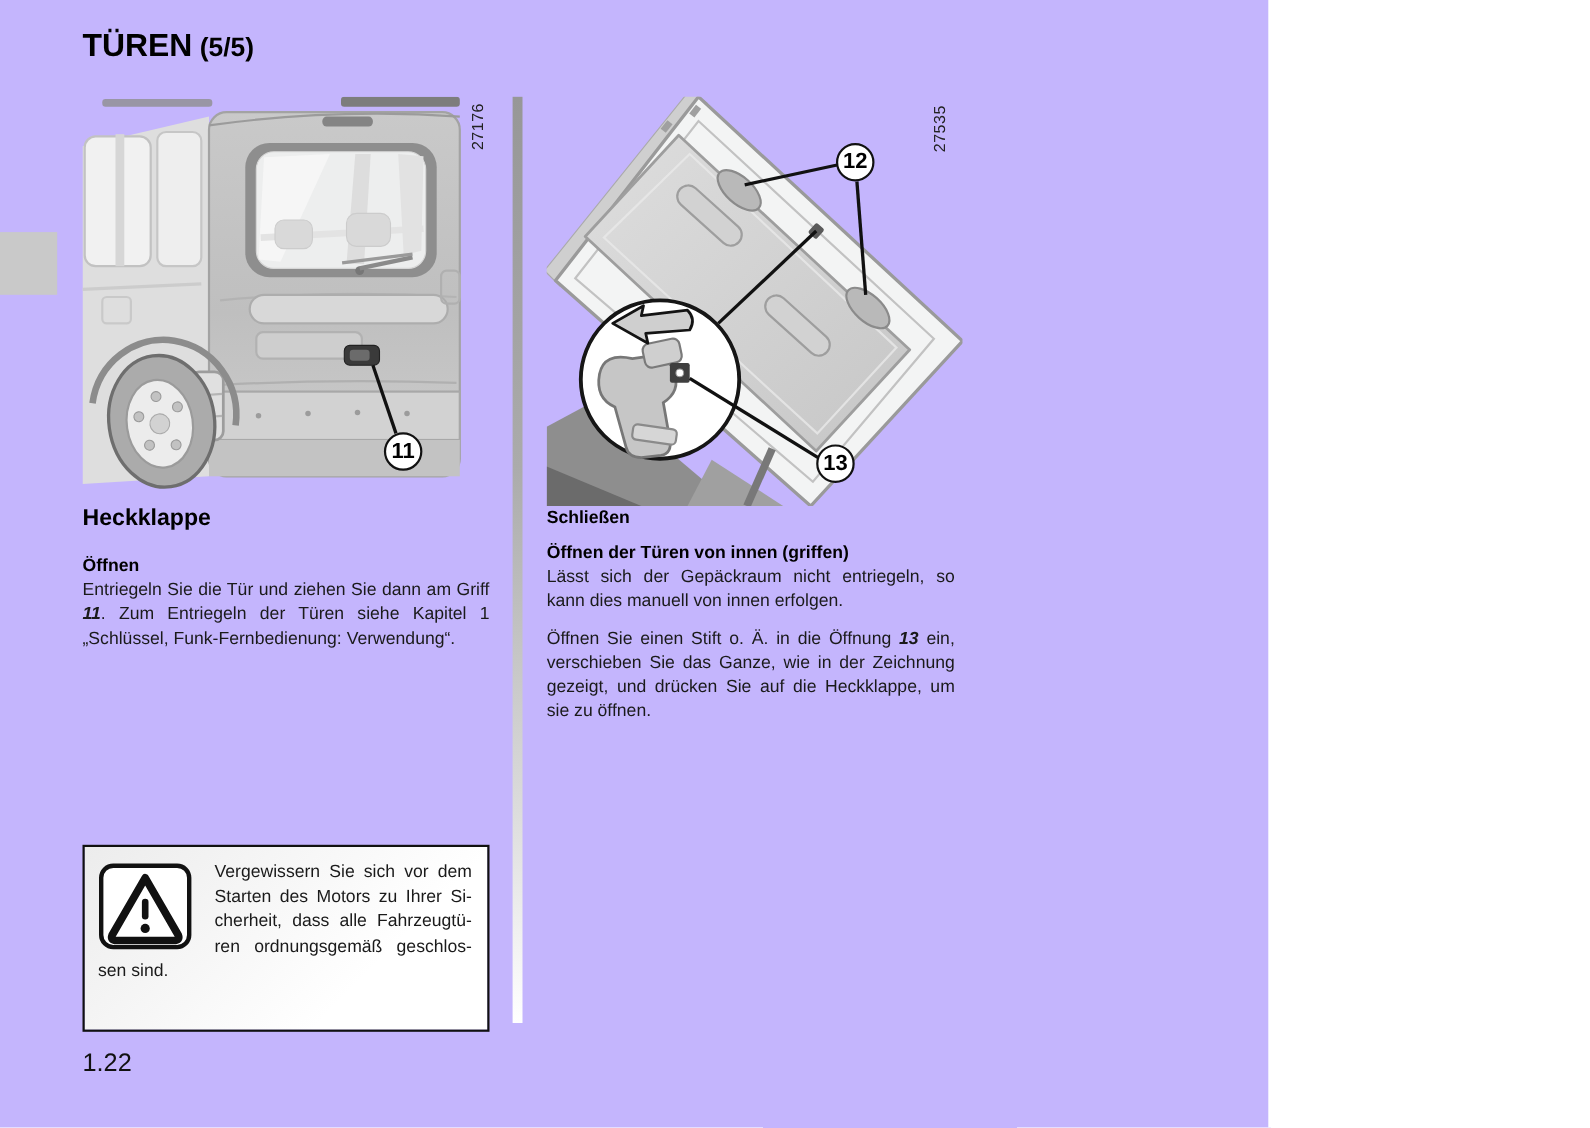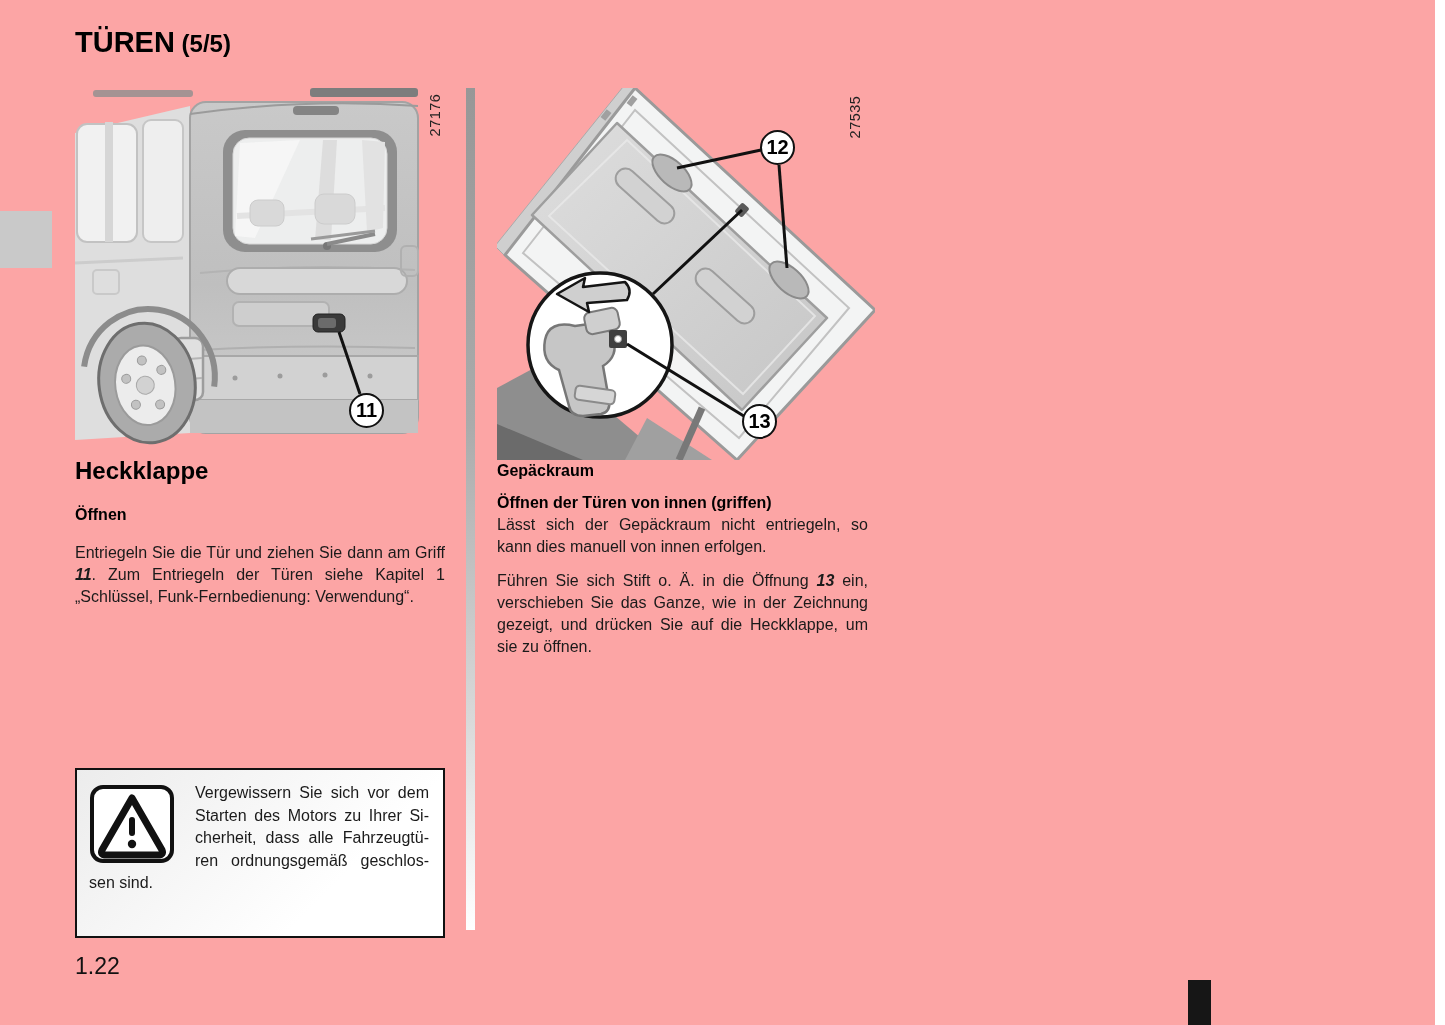--- a/index.html
+++ b/index.html
@@ -1,16 +1,16 @@
 <!DOCTYPE html>
 <html><head>
 <meta charset="utf-8">
 <style>
   html,body{margin:0;padding:0;background:#fff;}
-  .page{position:relative;width:1435px;height:1025px;background:#fca5a5;overflow:hidden;
+  .page{position:relative;width:1153px;height:1025px;background:#c4b5fd;overflow:hidden;
         font-family:"Liberation Sans", sans-serif;color:#1a1a1a;}
   .side-tab{position:absolute;left:0;top:211px;width:52px;height:57px;background:#c9c9c9;}
   .corner-tab{position:absolute;left:1188px;top:980px;width:23px;height:45px;background:#161616;}
   .title{position:absolute;left:75px;top:26px;margin:0;font-size:29px;font-weight:bold;color:#000;}
   .title .title-suffix{font-size:24px;}
   .divider{position:absolute;left:466px;top:88px;width:9px;height:842px;
            background:linear-gradient(#979797,#ababab 40%,#d9d9d9 75%,#ffffff);}
   .figure{position:absolute;}
   .fig-left{left:75px;top:88px;width:395px;height:367px;}
   .fig-right{left:497px;top:88px;width:378px;height:372px;}
@@ -20,23 +20,23 @@
   .fig-right .fig-num{left:330px;top:21px;}
   .callout{position:absolute;width:31px;height:31px;border:2.5px solid #111;border-radius:50%;
            background:#fff;font-weight:bold;font-size:20px;display:flex;align-items:center;
            justify-content:center;color:#000;}
   .co-11{left:274px;top:305px;}
   .co-12{left:263px;top:42px;}
   .co-13{left:245px;top:316px;}
   .col{position:absolute;width:370px;font-size:16px;line-height:22px;}
   .col-left{left:75px;top:458px;}
   .col-right{left:497px;top:460px;width:371px;}
-  .col h2{margin:0 0 20px;font-size:24px;line-height:26px;font-weight:bold;color:#000;}
+  .col h2{margin:0 0 20px;font-size:21px;line-height:26px;font-weight:bold;color:#000;}
   .col h3{margin:0;font-size:16px;line-height:22px;font-weight:bold;color:#000;}
-  .col h3.gap-below{margin-bottom:16px;}
+  .col h3.gap-below{}
   .col h3.gap-above{margin-top:10px;}
   .col p{margin:0 0 12px;}
   .just{text-align:justify;hyphens:manual;-webkit-hyphens:manual;}
   .num-ref{font-weight:bold;font-style:italic;}
   .warning-box{position:absolute;left:75px;top:768px;width:370px;height:170px;box-sizing:border-box;
                border:2px solid #111;background:linear-gradient(135deg,#ececec,#ffffff 70%);
                padding:12px 14px 10px 12px;font-size:16px;line-height:22.5px;}
   .warn-icon{float:left;width:86px;height:80px;margin:2px 20px 6px 0;}
   .page-number{position:absolute;left:75px;top:953px;font-size:23px;color:#111;}
 </style>
@@ -182,24 +182,24 @@
     <div class="callout co-13">13</div>
   </div>
 
   <div class="col col-left">
     <h2>Heckklappe</h2>
     <h3 class="gap-below">Öffnen</h3>
     <p class="just"><span>Entriegeln Sie die Tür und ziehen Sie dann am Griff </span><span class="num-ref">11</span><span>. Zum Entriegeln der Türen siehe Kapitel 1 „Schlüssel, Funk-Fernbedienung: Verwendung“.</span></p>
   </div>
 
   <div class="col col-right">
-    <h3>Gepäckraum</h3>
+    <h3>Schließen</h3>
     <h3 class="gap-above">Öffnen der Türen von innen (griffen)</h3>
     <p class="just">Lässt sich der Gepäckraum nicht entriegeln, so kann dies manuell von innen erfolgen.</p>
-    <p class="just"><span>Führen Sie sich Stift o. Ä. in die Öffnung </span><span class="num-ref">13</span><span> ein, verschieben Sie das Ganze, wie in der Zeichnung gezeigt, und drücken Sie auf die Heckklappe, um sie zu öffnen.</span></p>
+    <p class="just"><span>Öffnen Sie einen Stift o. Ä. in die Öffnung </span><span class="num-ref">13</span><span> ein, verschieben Sie das Ganze, wie in der Zeichnung gezeigt, und drücken Sie auf die Heckklappe, um sie zu öffnen.</span></p>
   </div>
 
   <div class="warning-box just">
     <svg class="warn-icon" viewBox="0 0 86 80">
       <rect x="3" y="3" width="80" height="74" rx="11" fill="#ffffff" stroke="#111111" stroke-width="4"></rect>
       <path d="M43,14 L73,66 Q75,71 69,71 L17,71 Q11,71 13,66 Z" fill="#ffffff" stroke="#111111" stroke-width="7" stroke-linejoin="round"></path>
       <rect x="40" y="33" width="6" height="19" rx="3" fill="#111111"></rect>
       <circle cx="43" cy="60" r="4.2" fill="#111111"></circle>
     </svg>
     <span>Vergewissern Sie sich vor dem Starten des Motors zu Ihrer Si­cherheit, dass alle Fahrzeugtü­ren ordnungsgemäß geschlos­sen sind.</span>

